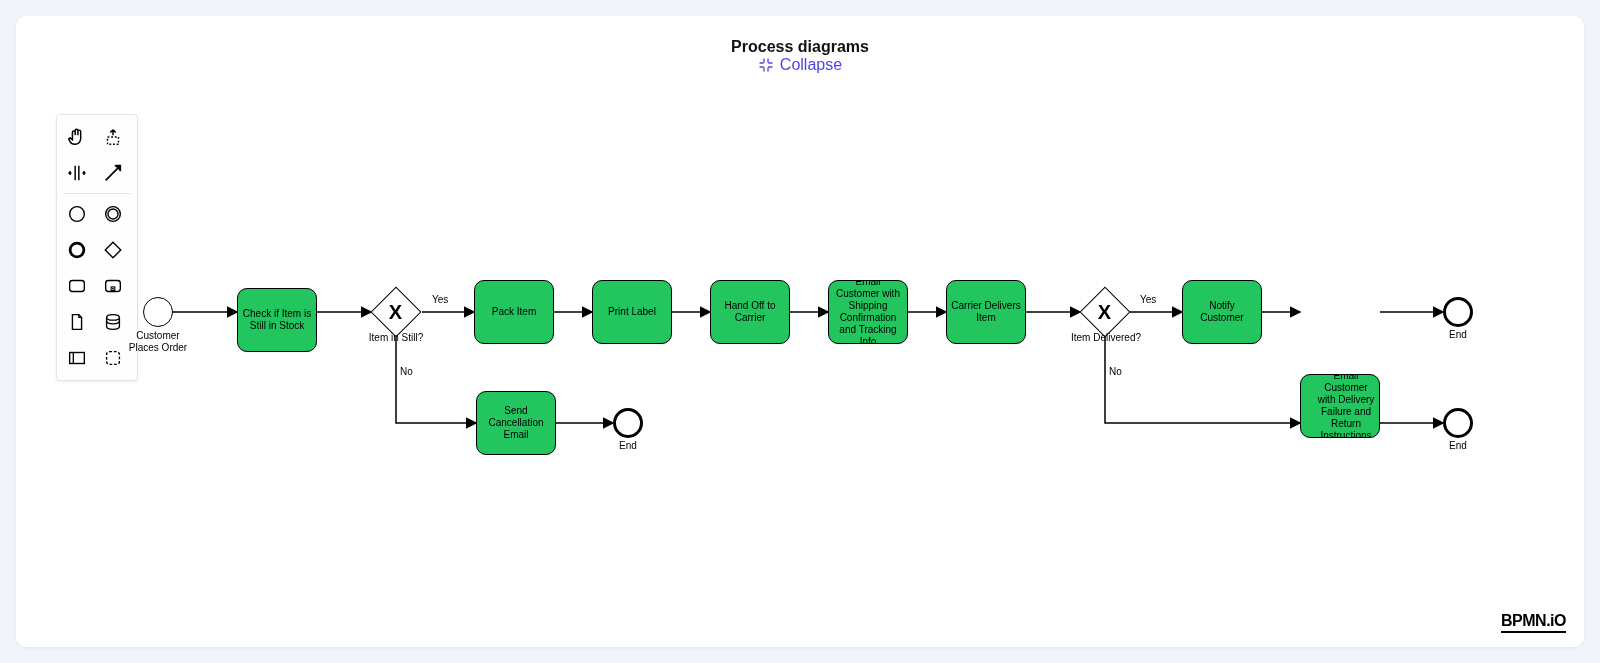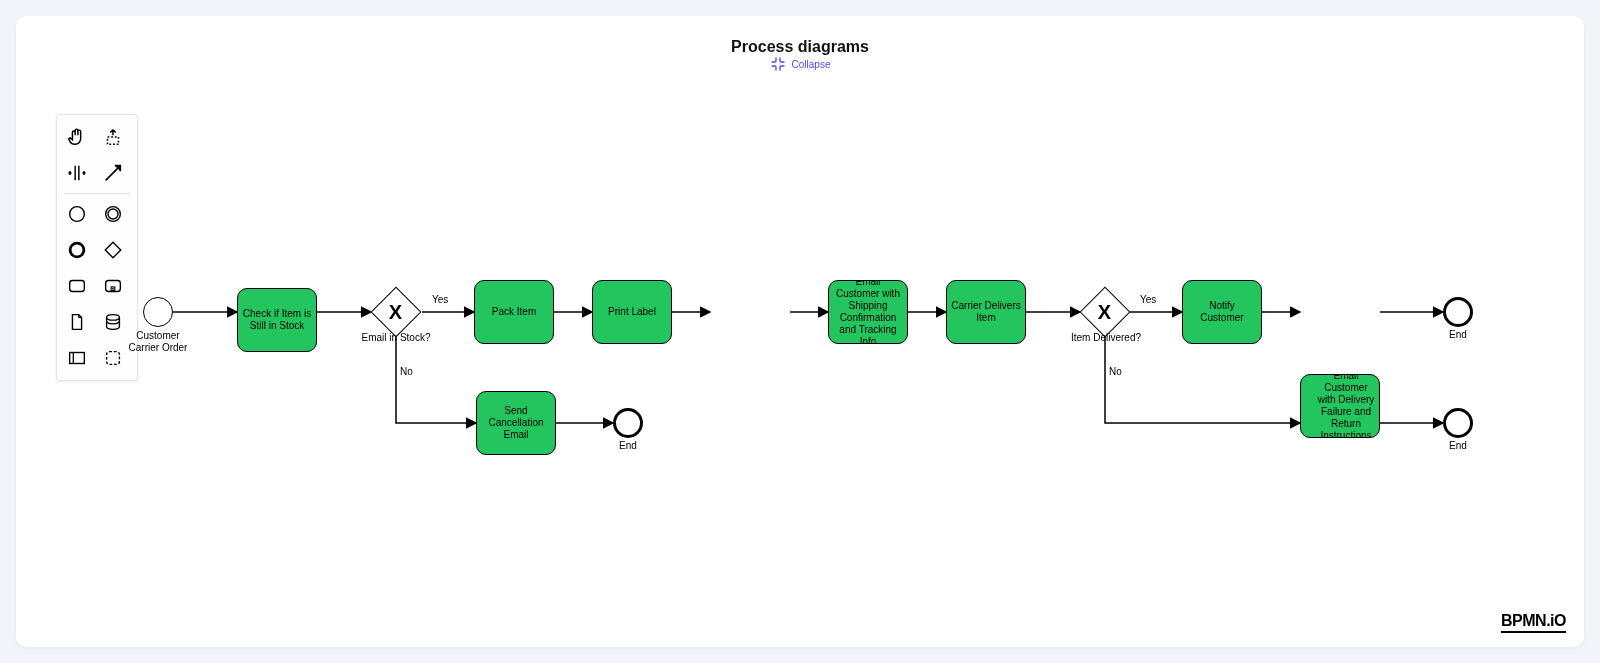--- a/index.html
+++ b/index.html
@@ -35,21 +35,21 @@
   .header-title {
     font-size: 16px;
     font-weight: 600;
     color: #111;
   }
   .collapse-btn {
     display: flex;
     align-items: center;
     gap: 6px;
     color: #4f46e5;
-    font-size: 10px;
+    font-size: 16px;
     cursor: pointer;
     font-weight: 500;
   }
   .collapse-btn svg { width: 16px; height: 16px; }
   .palette {
     position: absolute;
     left: 40px;
     top: 98px;
     width: 76px;
     background: #fefefe;
@@ -303,35 +303,36 @@
       <path class="edge" marker-end="url(#arrow)" d="M1246 236 H1284"></path>
 
       <path class="edge" marker-end="url(#arrow)" d="M1364 236 H1427"></path>
 
       <path class="edge" marker-end="url(#arrow)" d="M540 347 H597"></path>
 
       <path class="edge" marker-end="url(#arrow)" d="M1364 347 H1427"></path>
     </svg>
 
     <div class="node-event" style="left:127px; top:221px;"></div>
-    <div class="label" style="left:104px; top:254px; width:76px;">Customer Carrier Order</div>
+    <div class="label" style="left:104px; top:254px; width:76px;">Customer Places Order</div>
 
     <div class="node-task" style="left:221px; top:212px;">Check if Item is Still in Stock</div>
 
     <div class="node-gateway" style="left:362px; top:218px;">
         <span>X</span>
       </div>
-    <div class="label" style="left:344px; top:256px; width:72px;">Email in Stock?</div>
+    <div class="label" style="left:344px; top:256px; width:72px;">Item in Still?</div>
     <div class="label" style="left:416px; top:218px;">Yes</div>
     <div class="label" style="left:384px; top:290px;">No</div>
 
     <div class="node-task" style="left:458px; top:204px;">Pack Item</div>
 
     <div class="node-task" style="left:576px; top:204px;">Print Label</div>
 
+    <div class="node-task" style="left:694px; top:204px;">Hand Off to Carrier</div>
 
     <div class="node-task" style="left:812px; top:204px;">Email Customer with Shipping Confirmation and Tracking Info</div>
 
     <div class="node-task" style="left:930px; top:204px;">Carrier Delivers Item</div>
 
     <div class="node-gateway" style="left:1071px; top:218px;">
         <span>X</span>
       </div>
     <div class="label" style="left:1050px; top:256px; width:80px;">Item Delivered?</div>
     <div class="label" style="left:1124px; top:218px;">Yes</div>

